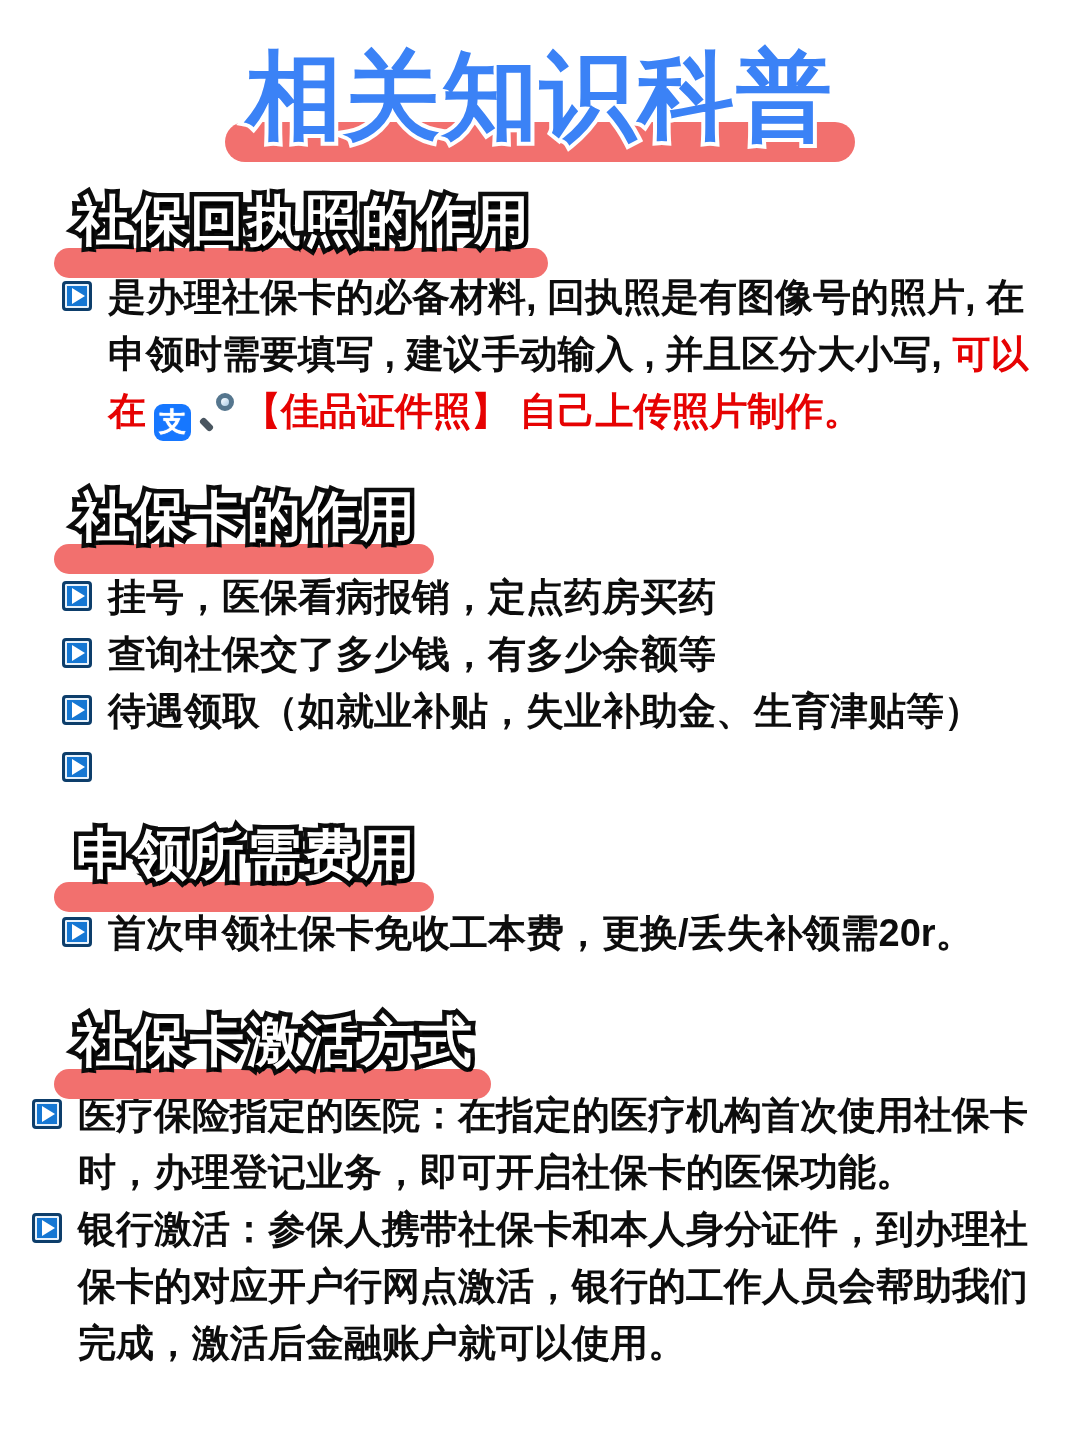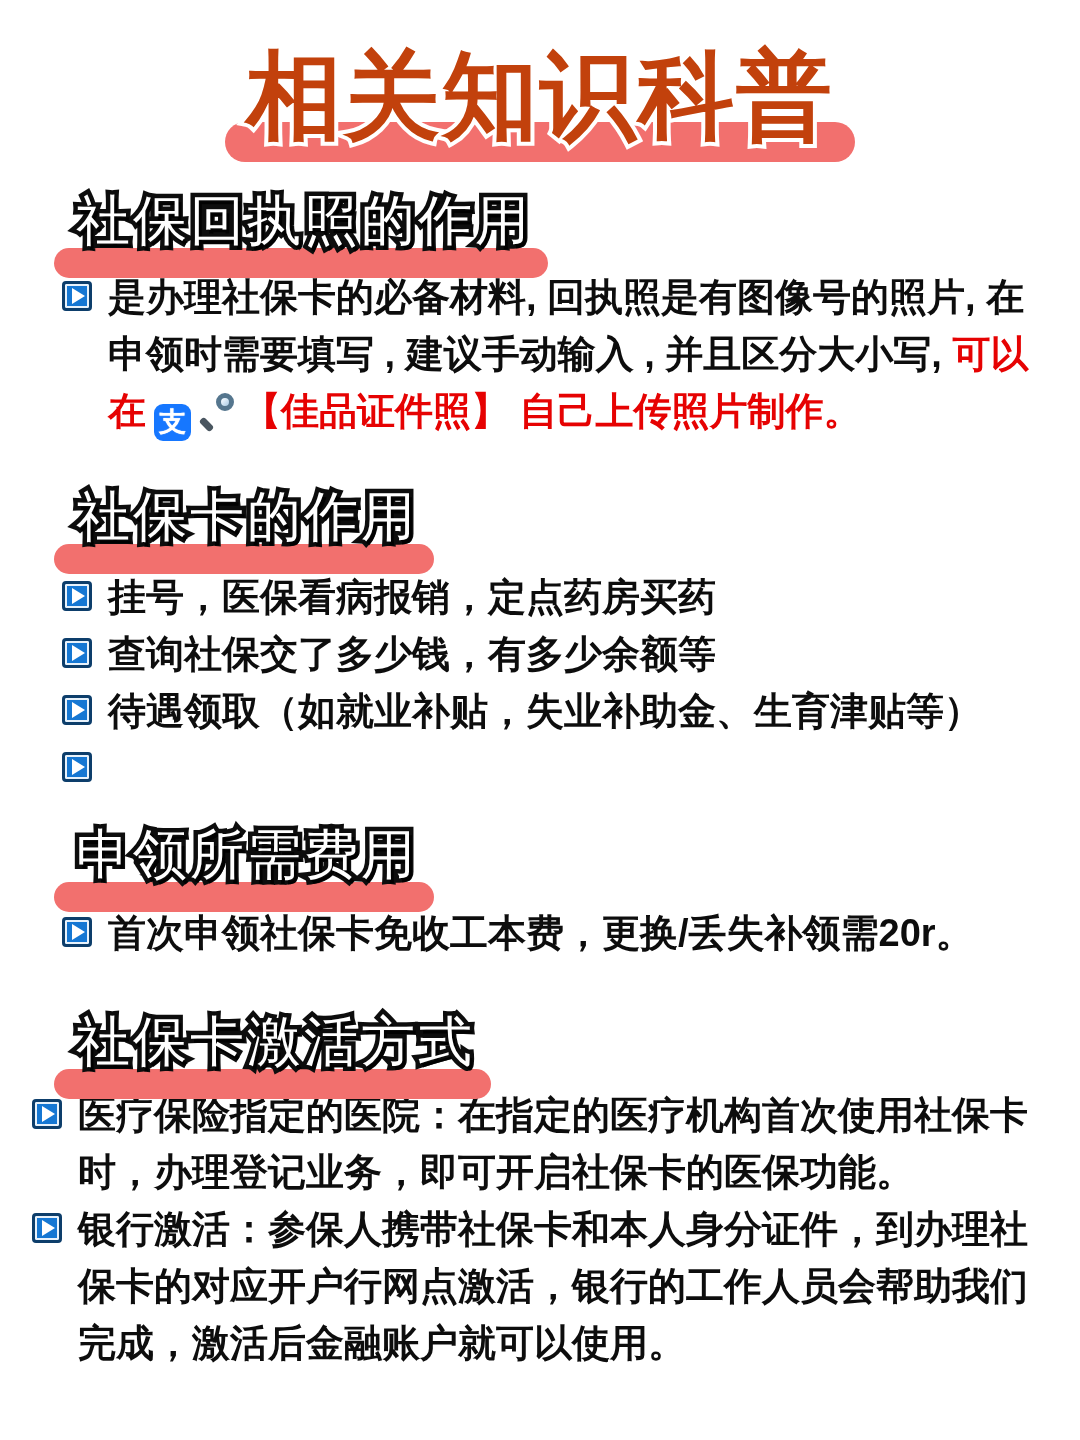--- a/index.html
+++ b/index.html
@@ -40,38 +40,38 @@
     background: var(--accent);
     z-index: 0;
   }
   .title-text {
     position: relative;
     z-index: 1;
     font-size: 96px;
     line-height: 104px;
     font-weight: 900;
     letter-spacing: 2px;
-    color: #c2410c;
+    color: #3b82f6;
     -webkit-text-stroke: 8px #ffffff;
     paint-order: stroke fill;
   }
 
   
   .heading {
     position: relative;
     display: inline-block;
     margin-left: 76px;
     line-height: 64px;
     z-index: 1;
   }
   .heading-text {
     position: relative;
     z-index: 1;
     font-size: 54px;
-    font-weight: 400;
+    font-weight: 700;
     letter-spacing: 3px;
     color: #ffffff;
     -webkit-text-stroke: 9px #0d0d0d;
     paint-order: stroke fill;
     text-shadow: 3px 4px 0 rgba(0,0,0,0.9);
   }
   .heading-bar {
     position: absolute;
     left: -22px;
     right: -16px;

